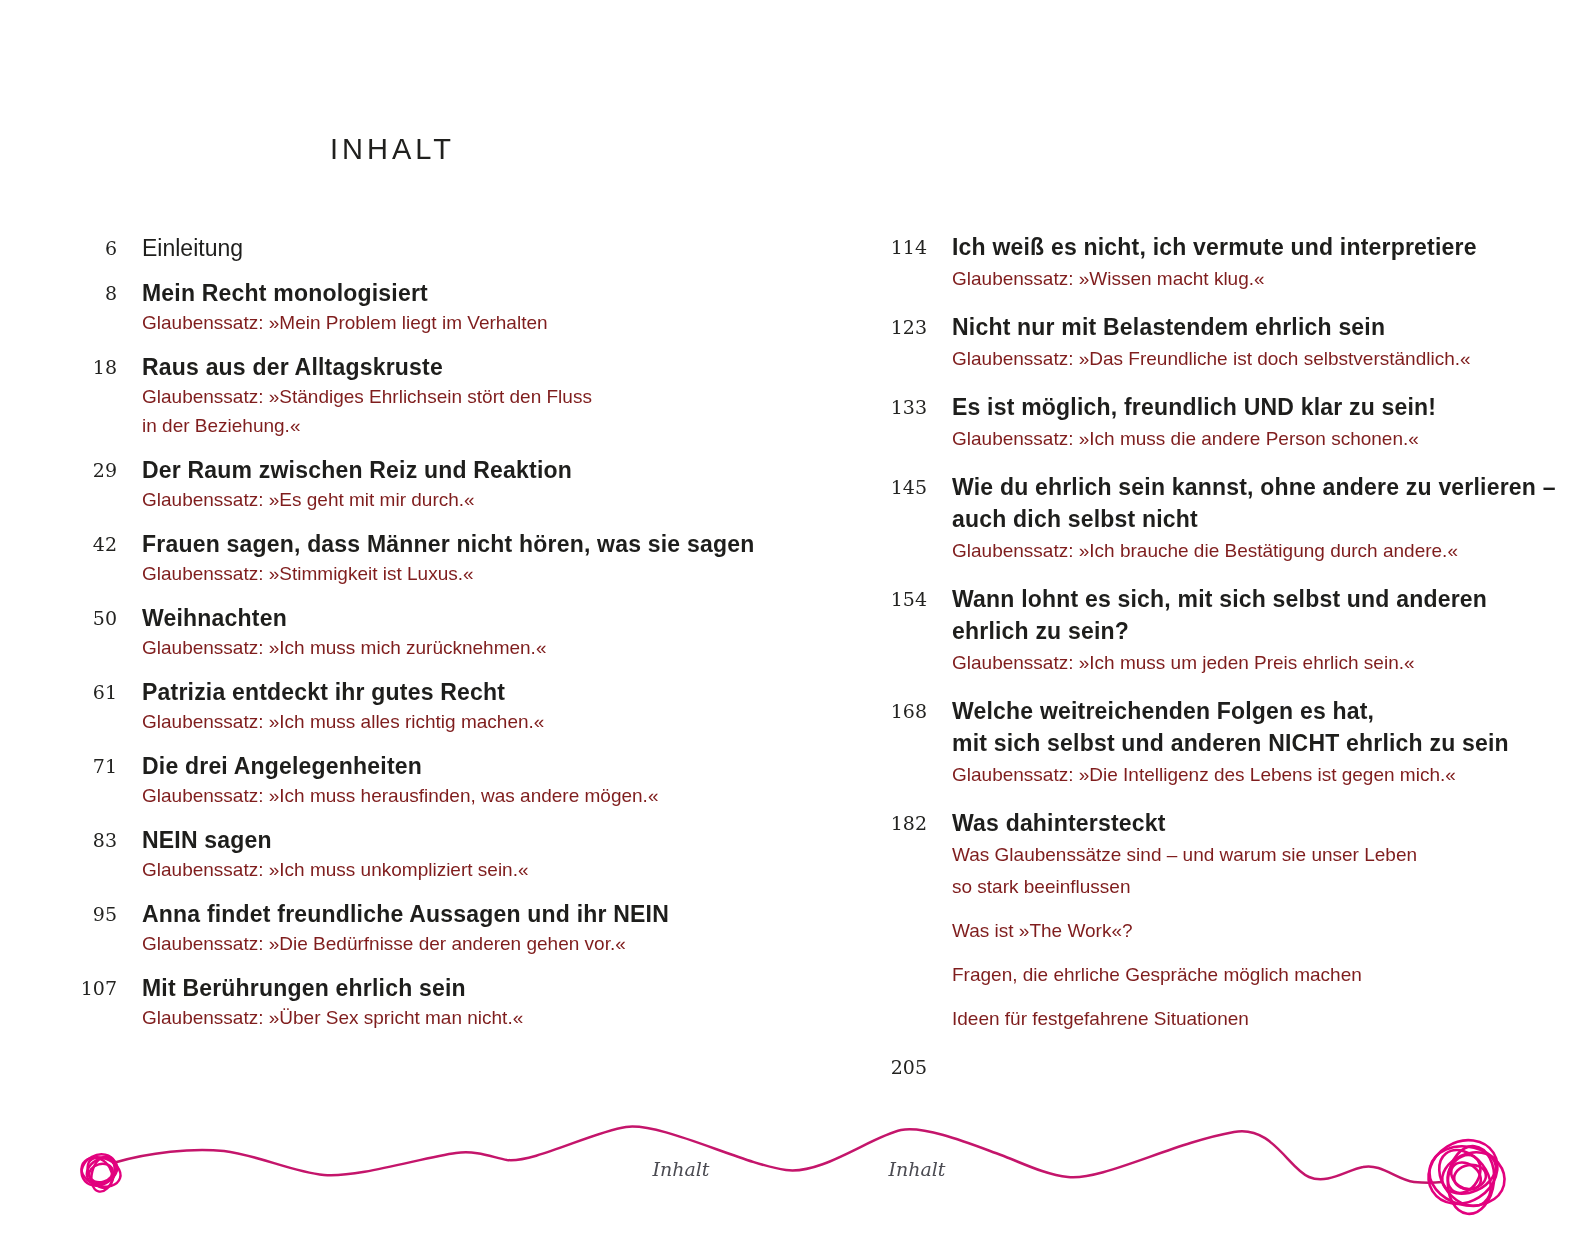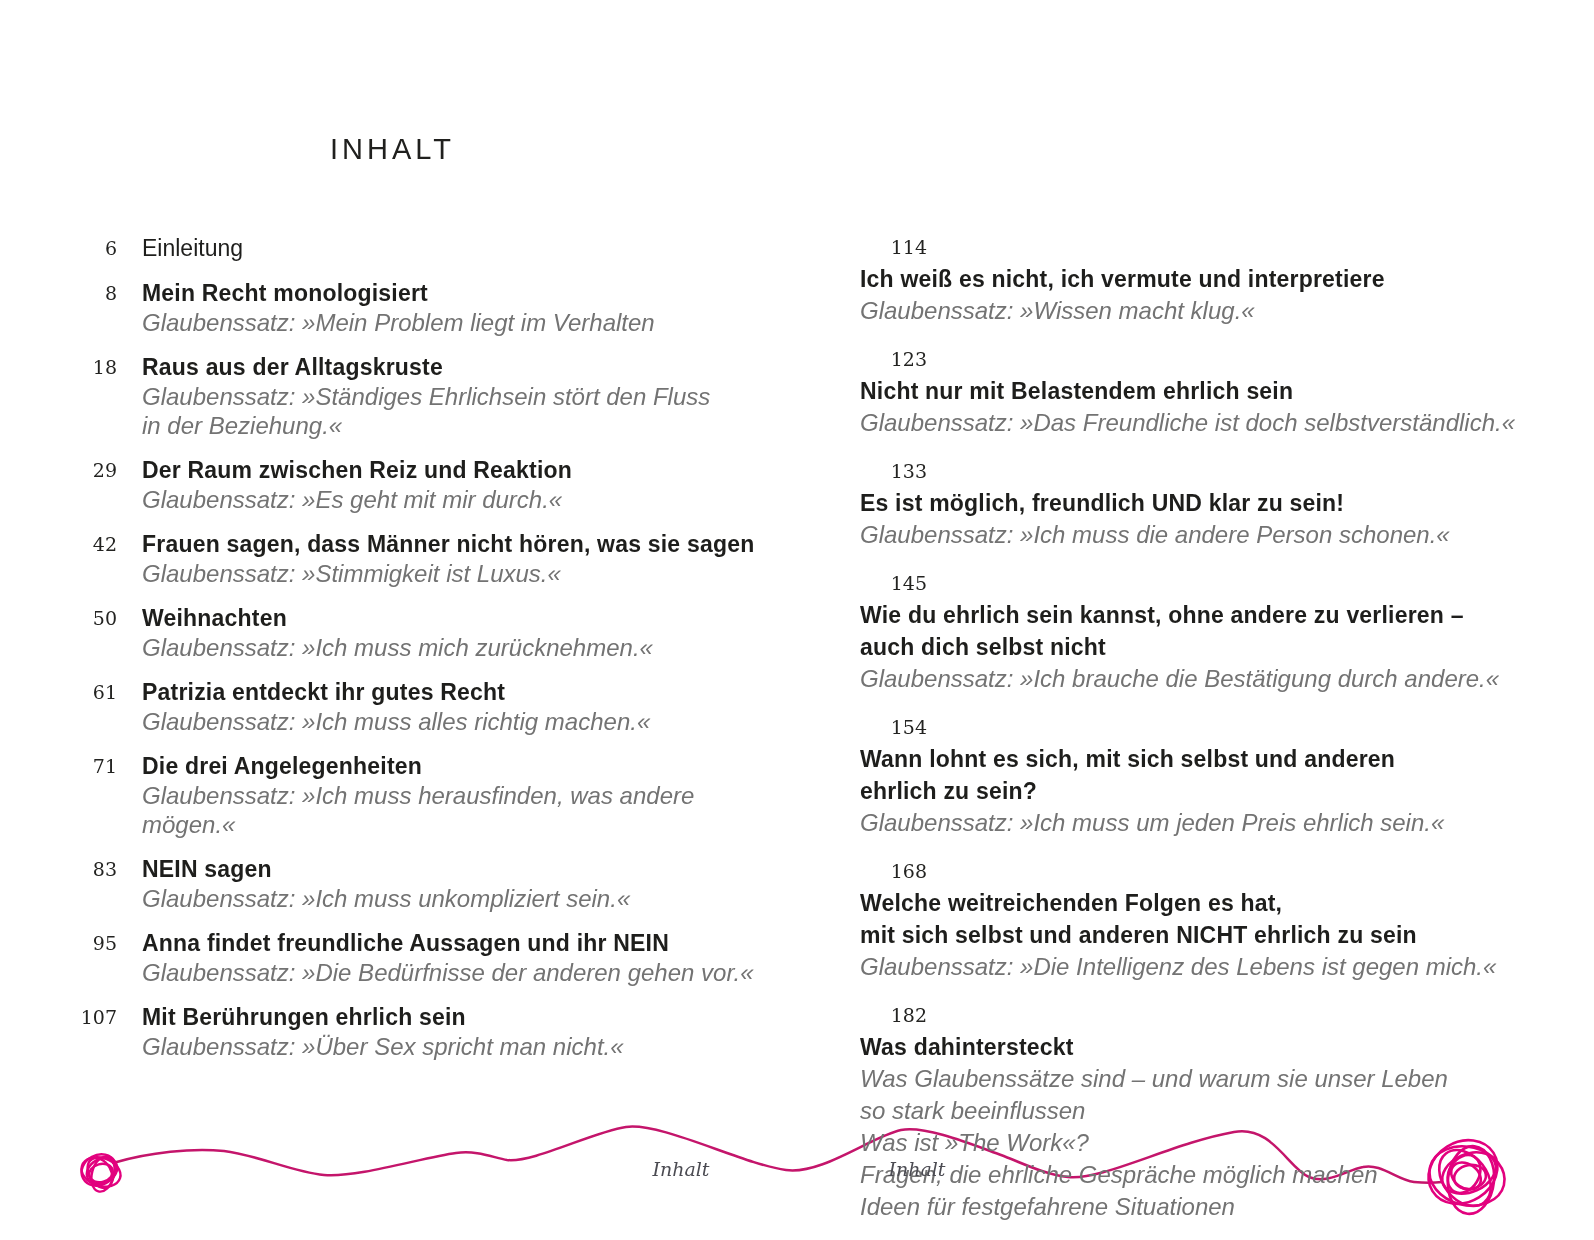--- a/index.html
+++ b/index.html
@@ -24,36 +24,36 @@
   }
   .col{
     position:absolute;
     width:700px;
     z-index:2;
   }
   .col-left{left:60px;top:234px;line-height:29px;}
   .col-right{left:860px;top:231px;line-height:32px;}
   .entry{display:flex;align-items:flex-start;}
   .col-left .entry{margin-bottom:16px;}
-  .col-right .entry{margin-bottom:16px;flex-direction:column;}
+  .col-right .entry{margin-bottom:16px;}
   .num{
     flex:0 0 auto;
     text-align:right;
     font-family:"DejaVu Serif",serif;
     font-size:19px;
     color:#232321;
     margin-right:25px;
   }
   .col-left .num{width:57px;}
   .col-right .num{width:67px;}
   .ebody{flex:1 1 auto;}
   .etitle{font-size:23px;font-weight:400;}
   .etitle.bold{font-weight:700;letter-spacing:0.2px;}
-  .sub-line{font-size:24px;font-weight:400;color:#737373;font-style:italic;}
-  .sub-para + .sub-para{margin-top:0;}
+  .sub-line{font-size:19px;font-weight:400;color:#7f1d1d;}
+  .sub-para + .sub-para{margin-top:12px;}
   .footer{
     position:absolute;
     top:1158px;
     transform:translateX(-50%);
     font-family:"DejaVu Serif",serif;
     font-style:italic;
     font-size:19px;
     color:#4b4b52;
     z-index:2;
   }

